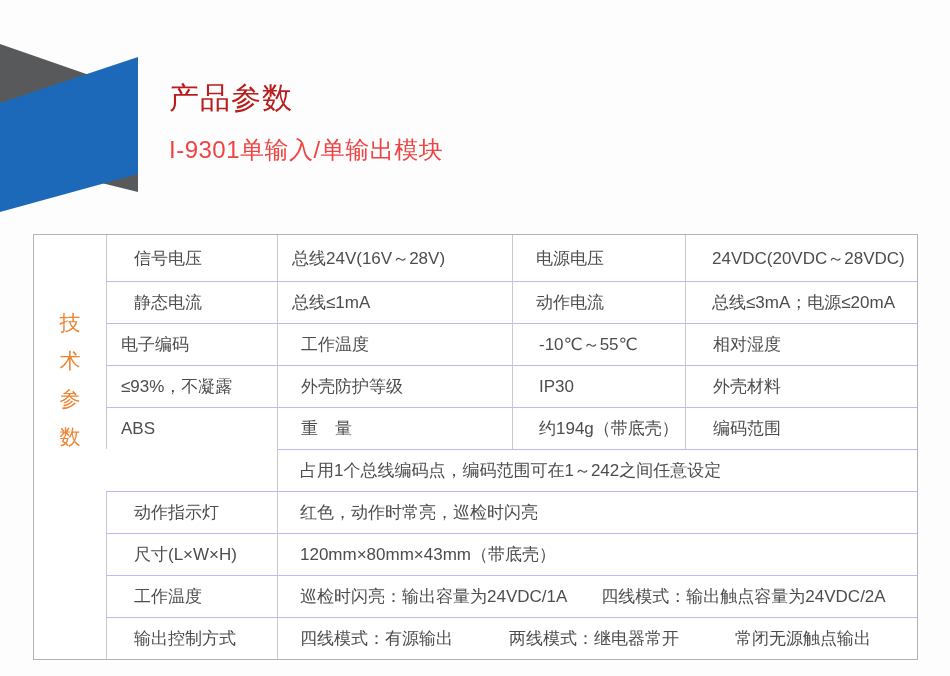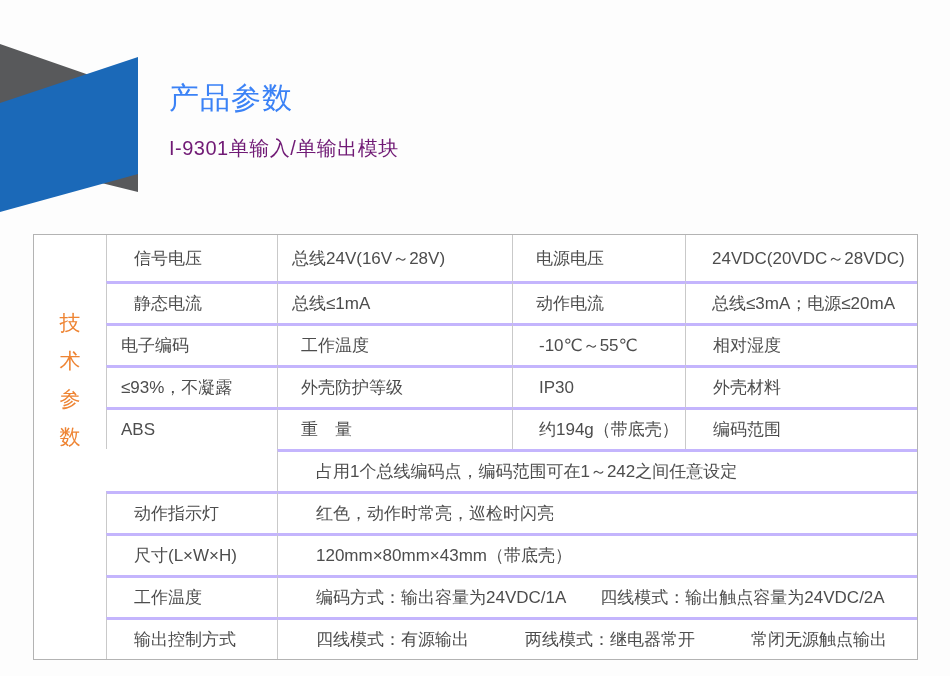--- a/index.html
+++ b/index.html
@@ -3,44 +3,44 @@
 <meta charset="utf-8">
 <style>
   html,body{margin:0;padding:0;background:#fdfdfd;}
   .page{
     position:relative;width:950px;height:676px;background:#fdfdfd;overflow:hidden;
     font-family:"Liberation Sans","DejaVu Sans",sans-serif;
   }
   .deco{position:absolute;left:0;top:0;}
   .title{
     position:absolute;left:169px;top:81px;margin:0;
-    font-size:30px;font-weight:500;letter-spacing:1px;line-height:1.1;color:#3b82f6;
+    font-size:30px;font-weight:500;letter-spacing:1px;line-height:1.1;color:#b91c1c;
   }
   .subtitle{
     position:absolute;left:169px;top:136px;
-    font-size:20px;color:#701a75;letter-spacing:.5px;line-height:1.2;
+    font-size:24px;color:#ef4444;letter-spacing:.5px;line-height:1.2;
   }
   .spec-table{
     position:absolute;left:33px;top:234px;width:885px;height:426px;
     box-sizing:border-box;border:1px solid #b3b3b3;background:#ffffff;
     display:grid;
     grid-template-columns:72px 171px 235px 173px 232px;
     grid-template-rows:46px repeat(9,42px);
     font-size:17px;color:#4d4d4d;
   }
   .cell{
     display:flex;align-items:center;box-sizing:border-box;white-space:nowrap;
-    border-left:1px solid #c9c9c9;border-top:3px solid #c4b5fd;
+    border-left:1px solid #c9c9c9;border-top:1px solid #c4b5fd;
     padding-left:27px;overflow:hidden;
   }
   .nt{border-top:none;}
   .v1{padding-left:14px;}
   .l2{padding-left:23px;}
   .v2{padding-left:26px;}
-  .vs{grid-column:3/6;padding-left:38px;}
+  .vs{grid-column:3/6;padding-left:22px;}
   .side{
     grid-row:1/11;grid-column:1;border-left:none;border-top:none;
     display:flex;flex-direction:column;align-items:center;
     padding:77px 0 0 0;gap:17px;
     color:#ee8433;font-size:21px;line-height:1;font-weight:500;
   }
   .seg-s{margin-left:34px;}
   .seg-m{margin-left:56px;}
 </style>
 </head>
@@ -93,21 +93,21 @@
     <div class="cell vs">占用1个总线编码点，编码范围可在1～242之间任意设定</div>
 
     <div class="cell">动作指示灯</div>
     <div class="cell vs">红色，动作时常亮，巡检时闪亮</div>
 
     <div class="cell">尺寸(L×W×H)</div>
     <div class="cell vs">120mm×80mm×43mm（带底壳）</div>
 
     <div class="cell">工作温度</div>
     <div class="cell vs">
-      <span>编码方式：输出容量为24VDC/1A</span>
+      <span>巡检时闪亮：输出容量为24VDC/1A</span>
       <span class="seg-s">四线模式：输出触点容量为24VDC/2A</span>
     </div>
 
     <div class="cell">输出控制方式</div>
     <div class="cell vs">
       <span>四线模式：有源输出</span>
       <span class="seg-m">两线模式：继电器常开</span>
       <span class="seg-m">常闭无源触点输出</span>
     </div>
 

